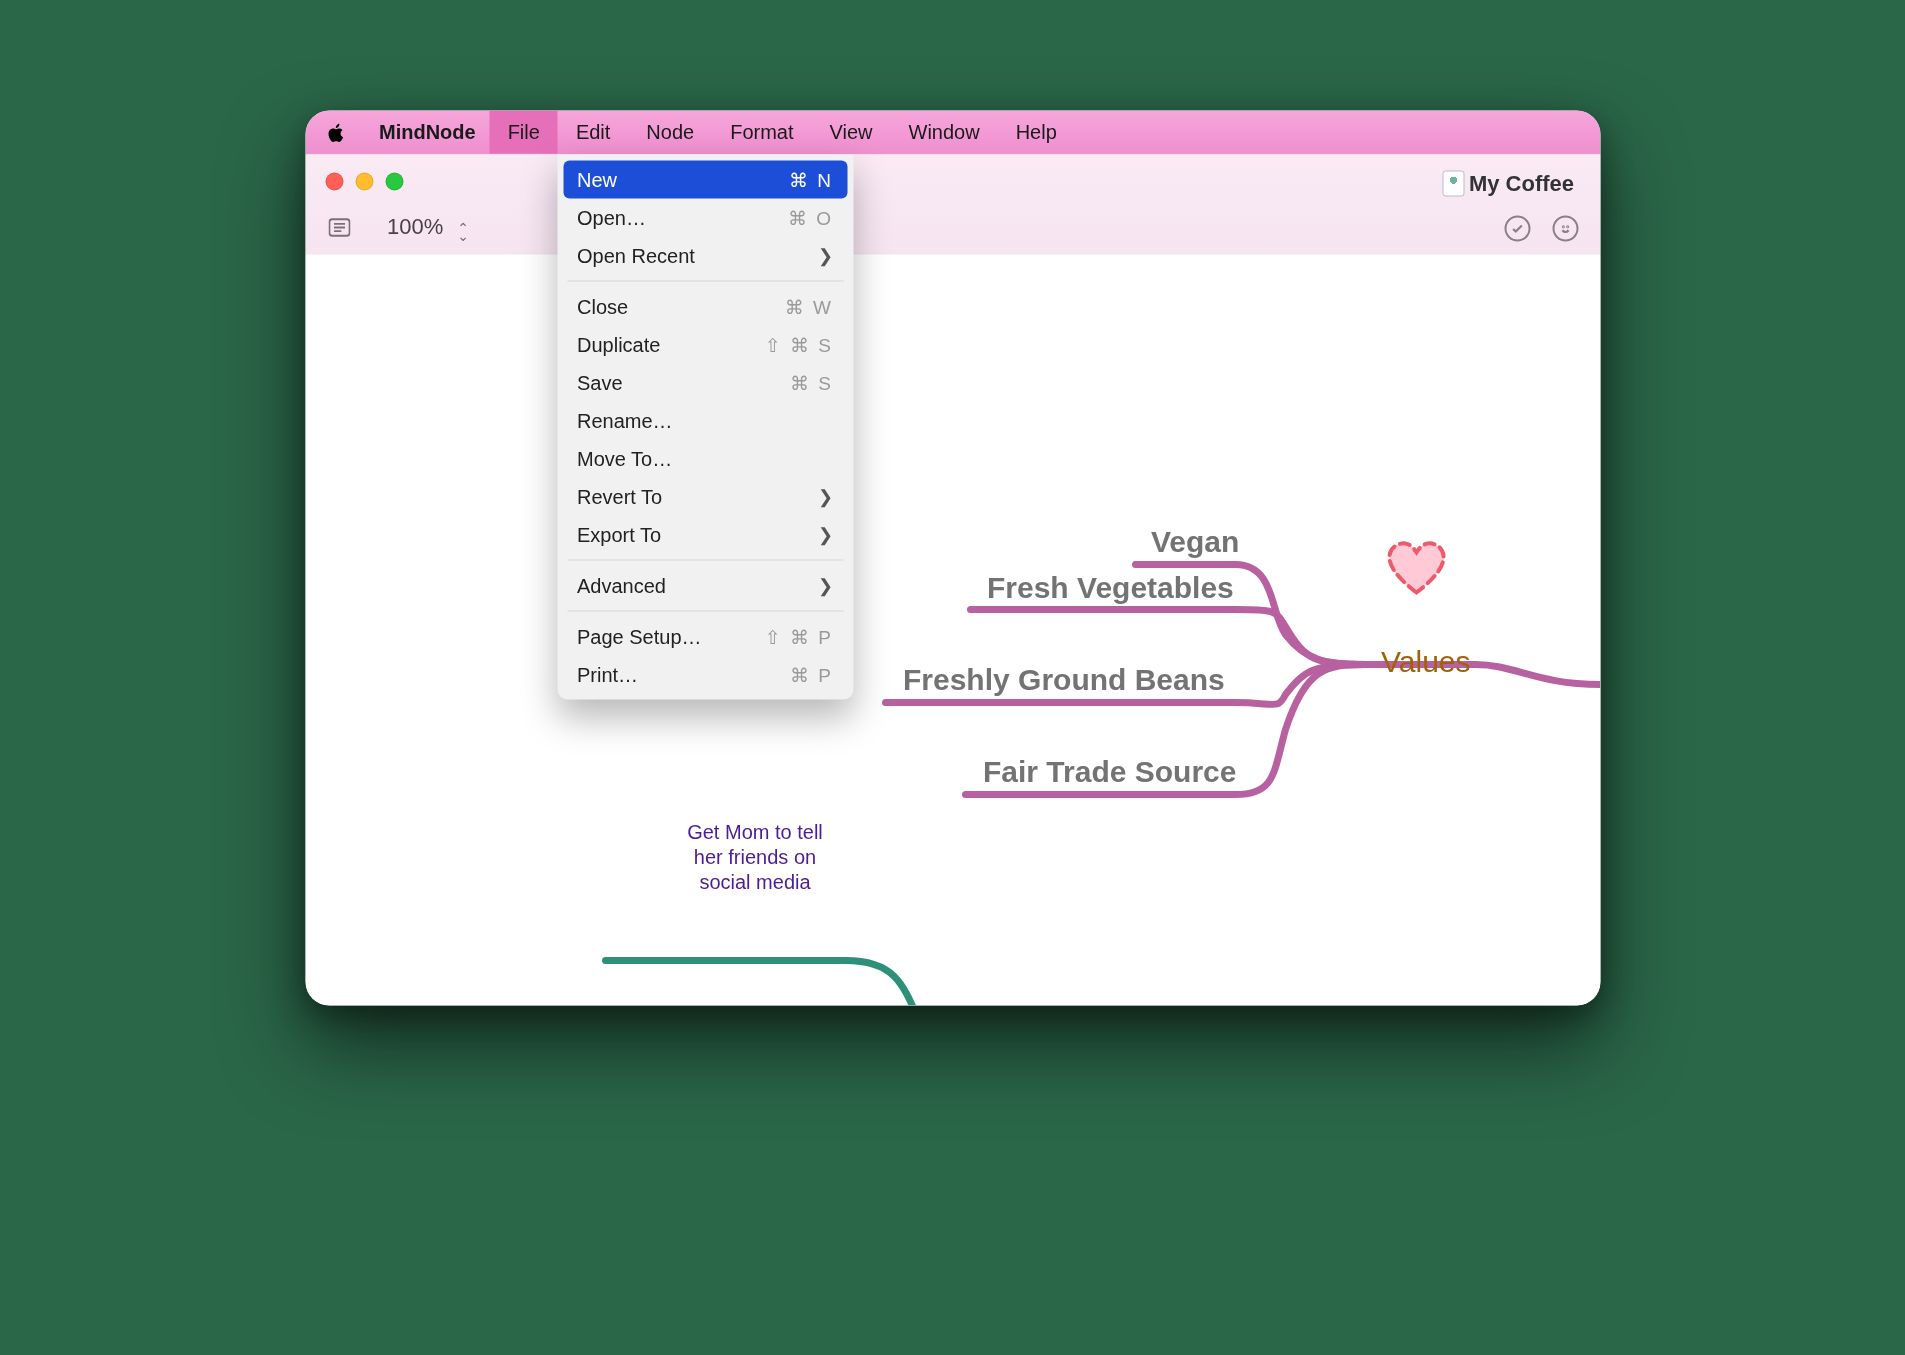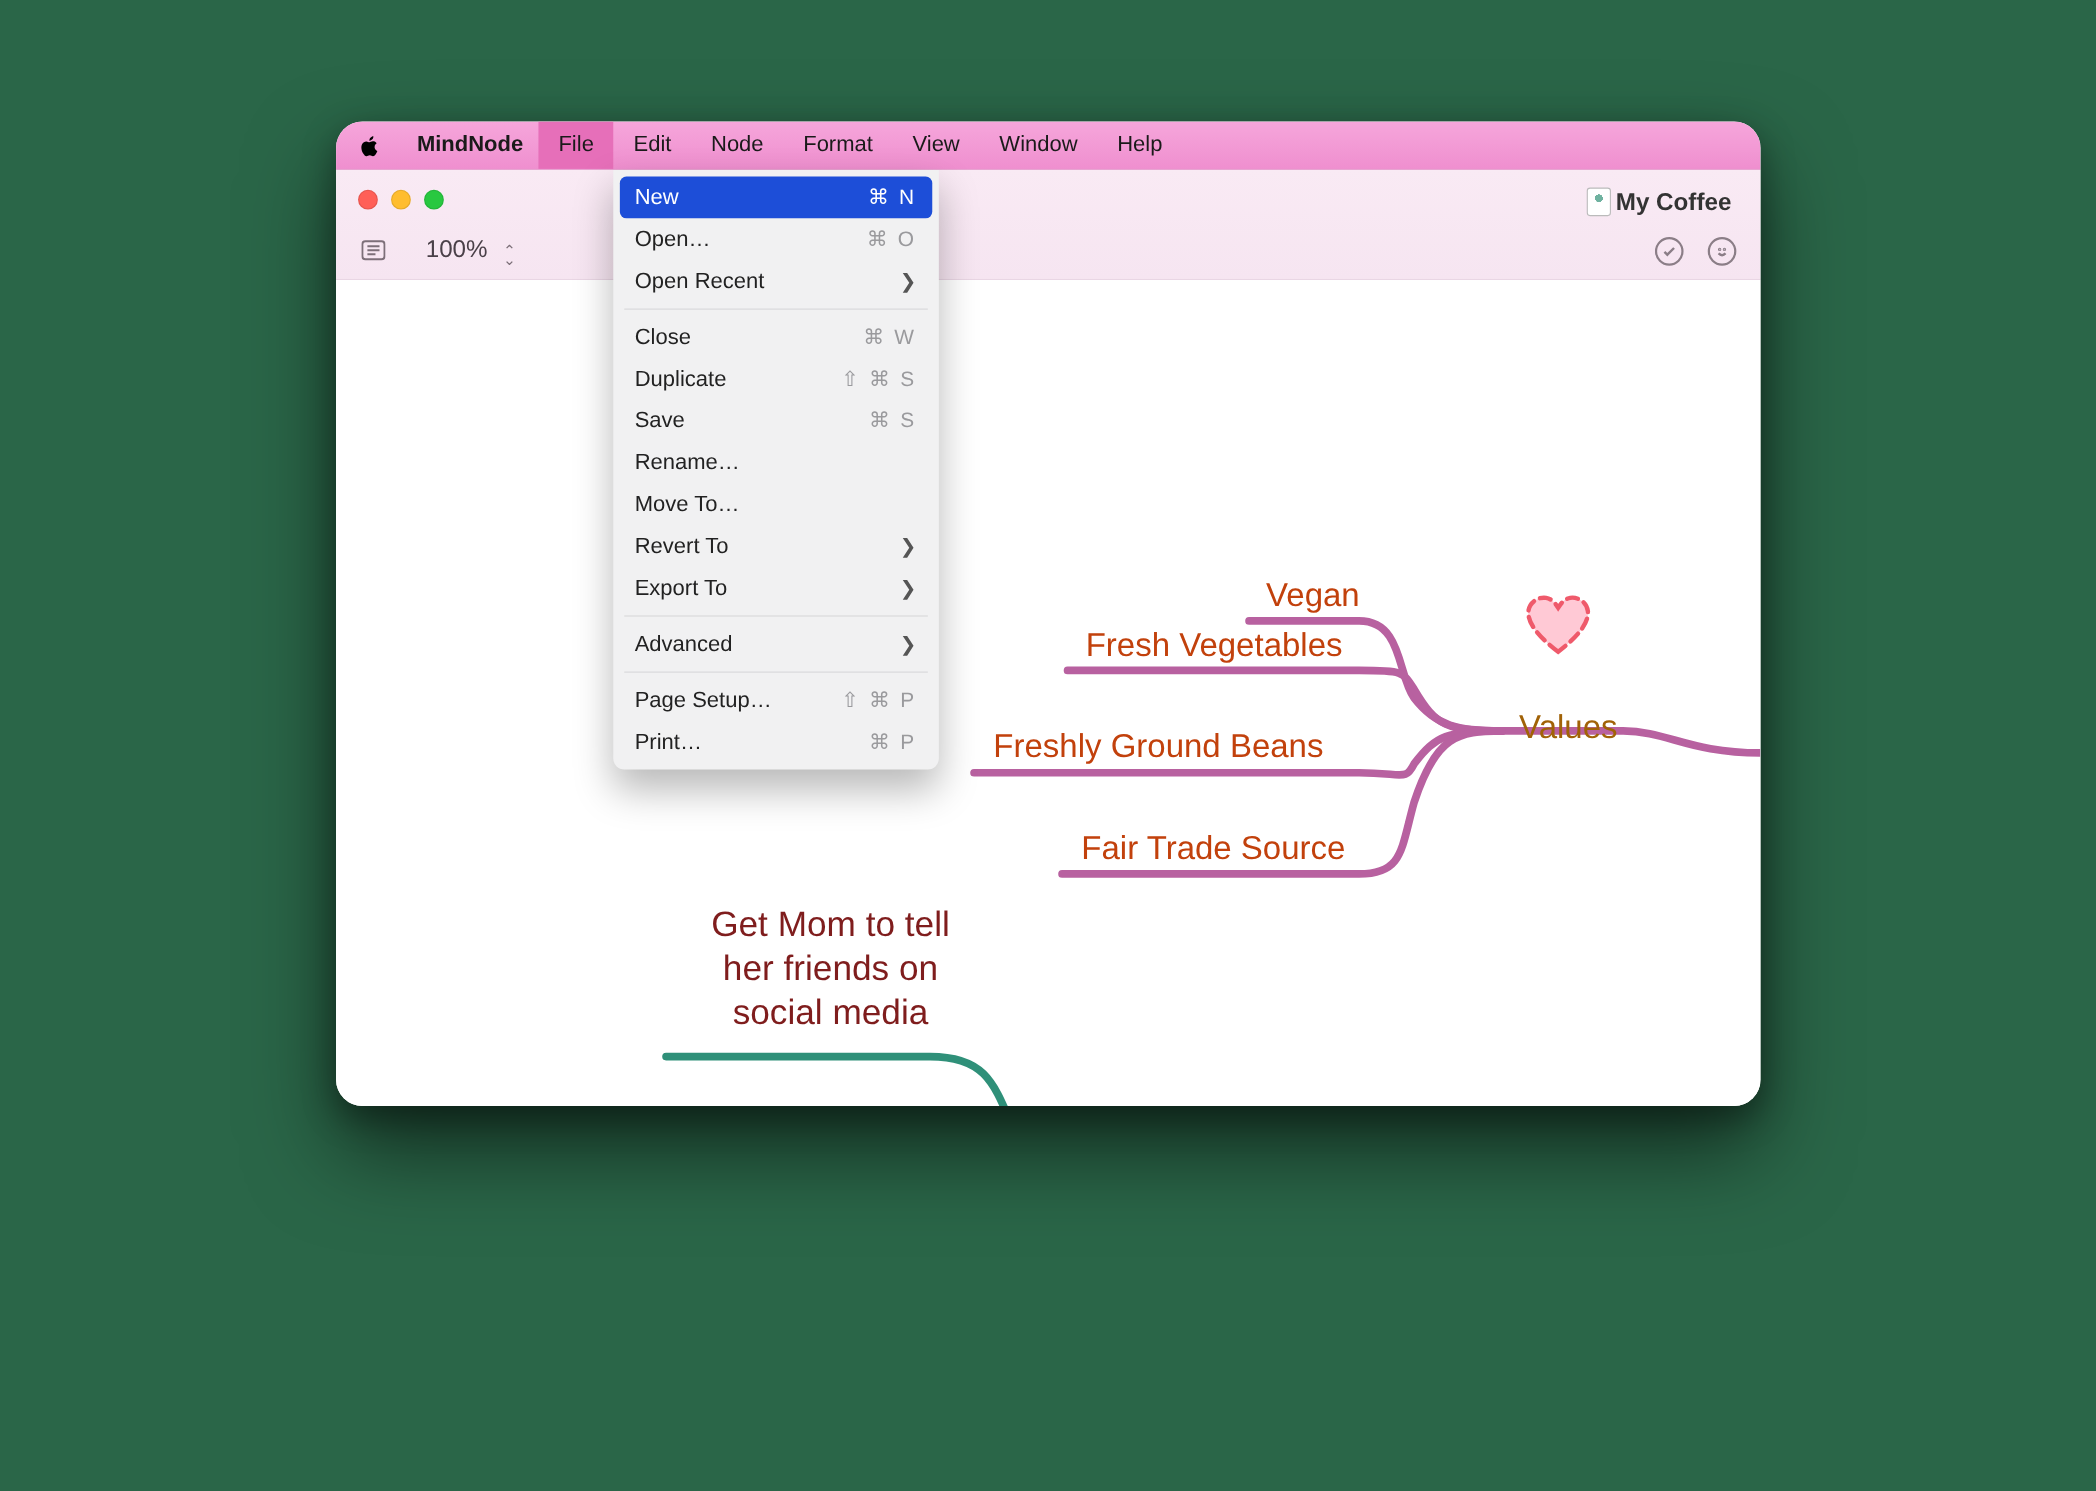--- a/index.html
+++ b/index.html
@@ -40,23 +40,23 @@
 
 .dropdown { position:absolute; left: 252px; top: 44px; width: 296px; background: #f1f1f2; border-radius: 0 0 10px 10px; box-shadow: 0 18px 36px rgba(0,0,0,0.28); padding: 6px; font-size: 20px; color:#222; z-index: 20; }
 .dd-item { display:flex; align-items:center; justify-content:space-between; height: 38px; padding: 0 14px; border-radius: 6px; cursor: default; }
 .dd-item.highlight { background:#1d4ed8; color:#fff; }
 .dd-item.highlight .kbd { color:#fff; }
 .dd-sep { height:1px; background:#d7d7d9; margin: 6px 4px; }
 .kbd { color:#9a9a9d; font-size: 19px; letter-spacing: 2px; }
 .chevron { color:#555; font-size: 18px; }
 
 
-.node { position:absolute; color:#c2410c; font-weight:400; }
+.node { position:absolute; color:#737373; font-weight:700; }
 .node-lg { font-size: 30px; }
-.partial-caption { position:absolute; left: 310px; top: 565px; width: 280px; text-align:center; color:#7f1d1d; font-size: 32px; font-weight: 300; line-height: 1.25; }
+.partial-caption { position:absolute; left: 310px; top: 565px; width: 280px; text-align:center; color:#4c1d95; font-size: 20px; font-weight: 300; line-height: 1.25; }
 .values-label { position:absolute; left: 1076px; top: 390px; font-size: 30px; color:#a16207; font-weight:300; }
 .heart { position:absolute; left: 1080px; top: 286px; }
 .heart svg { width: 62px; height: 56px; }
 </style>
 </head>
 <body>
 
 <div class="stage">
   <div class="wrapper">
 

